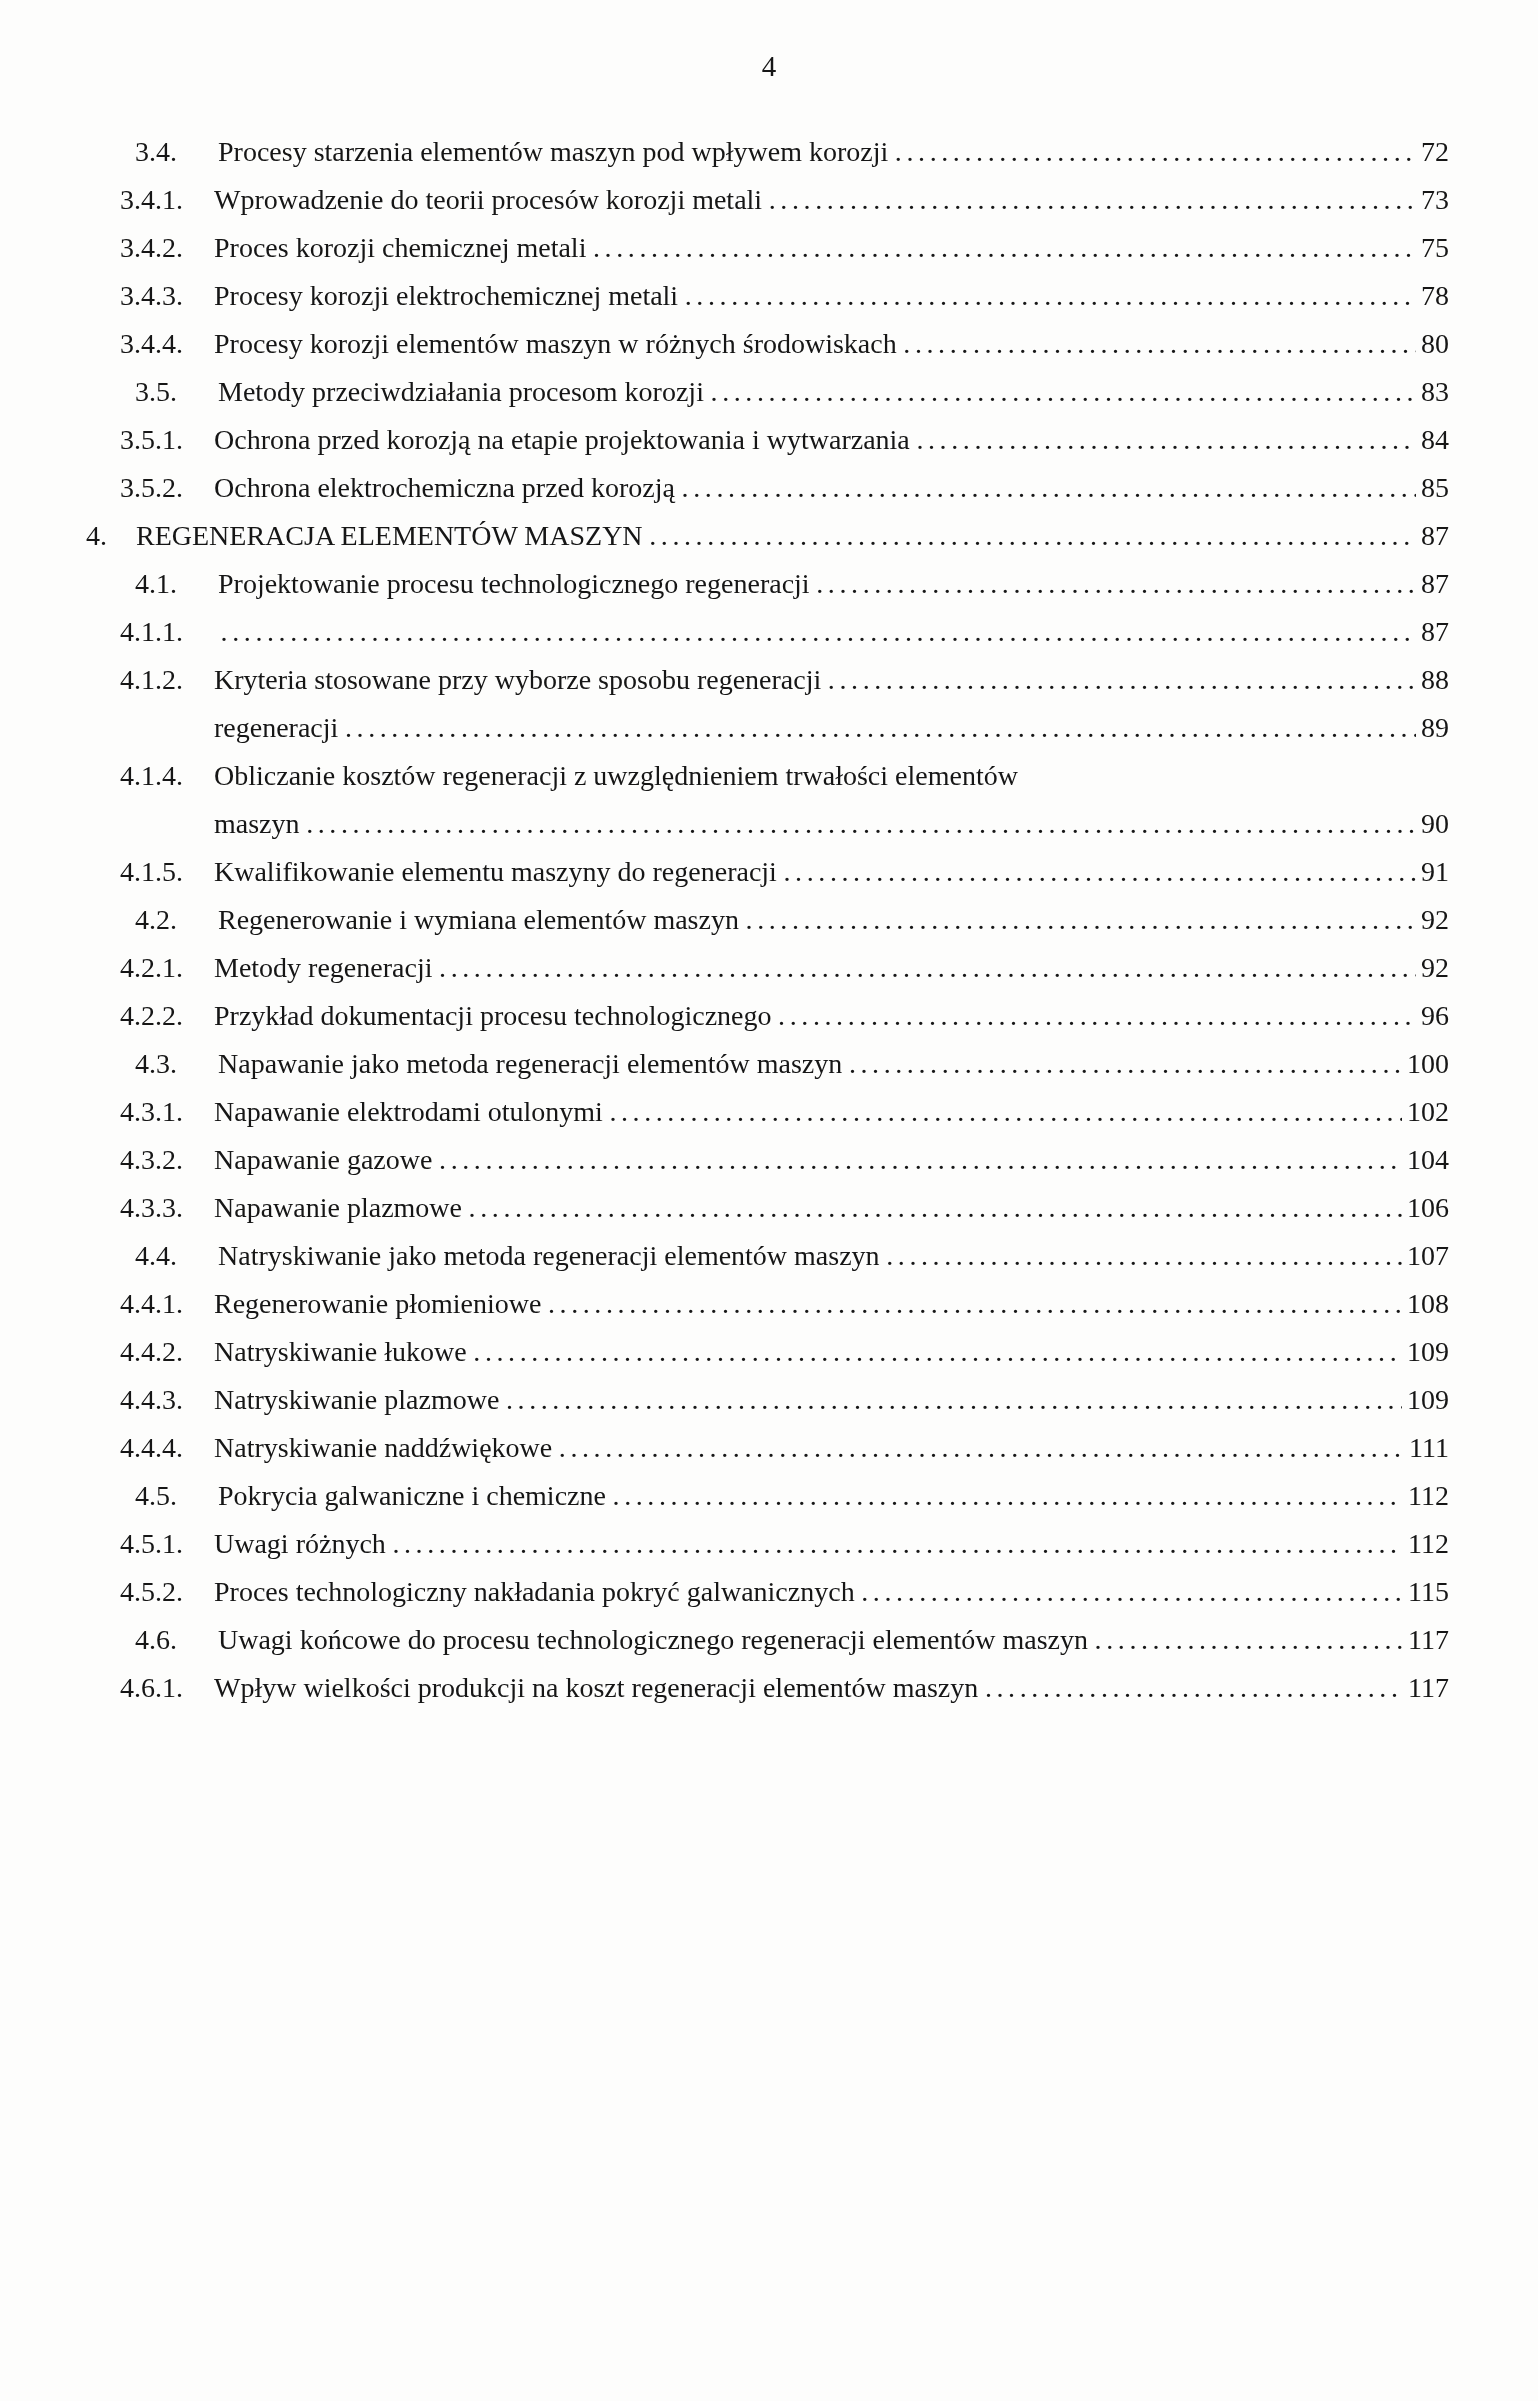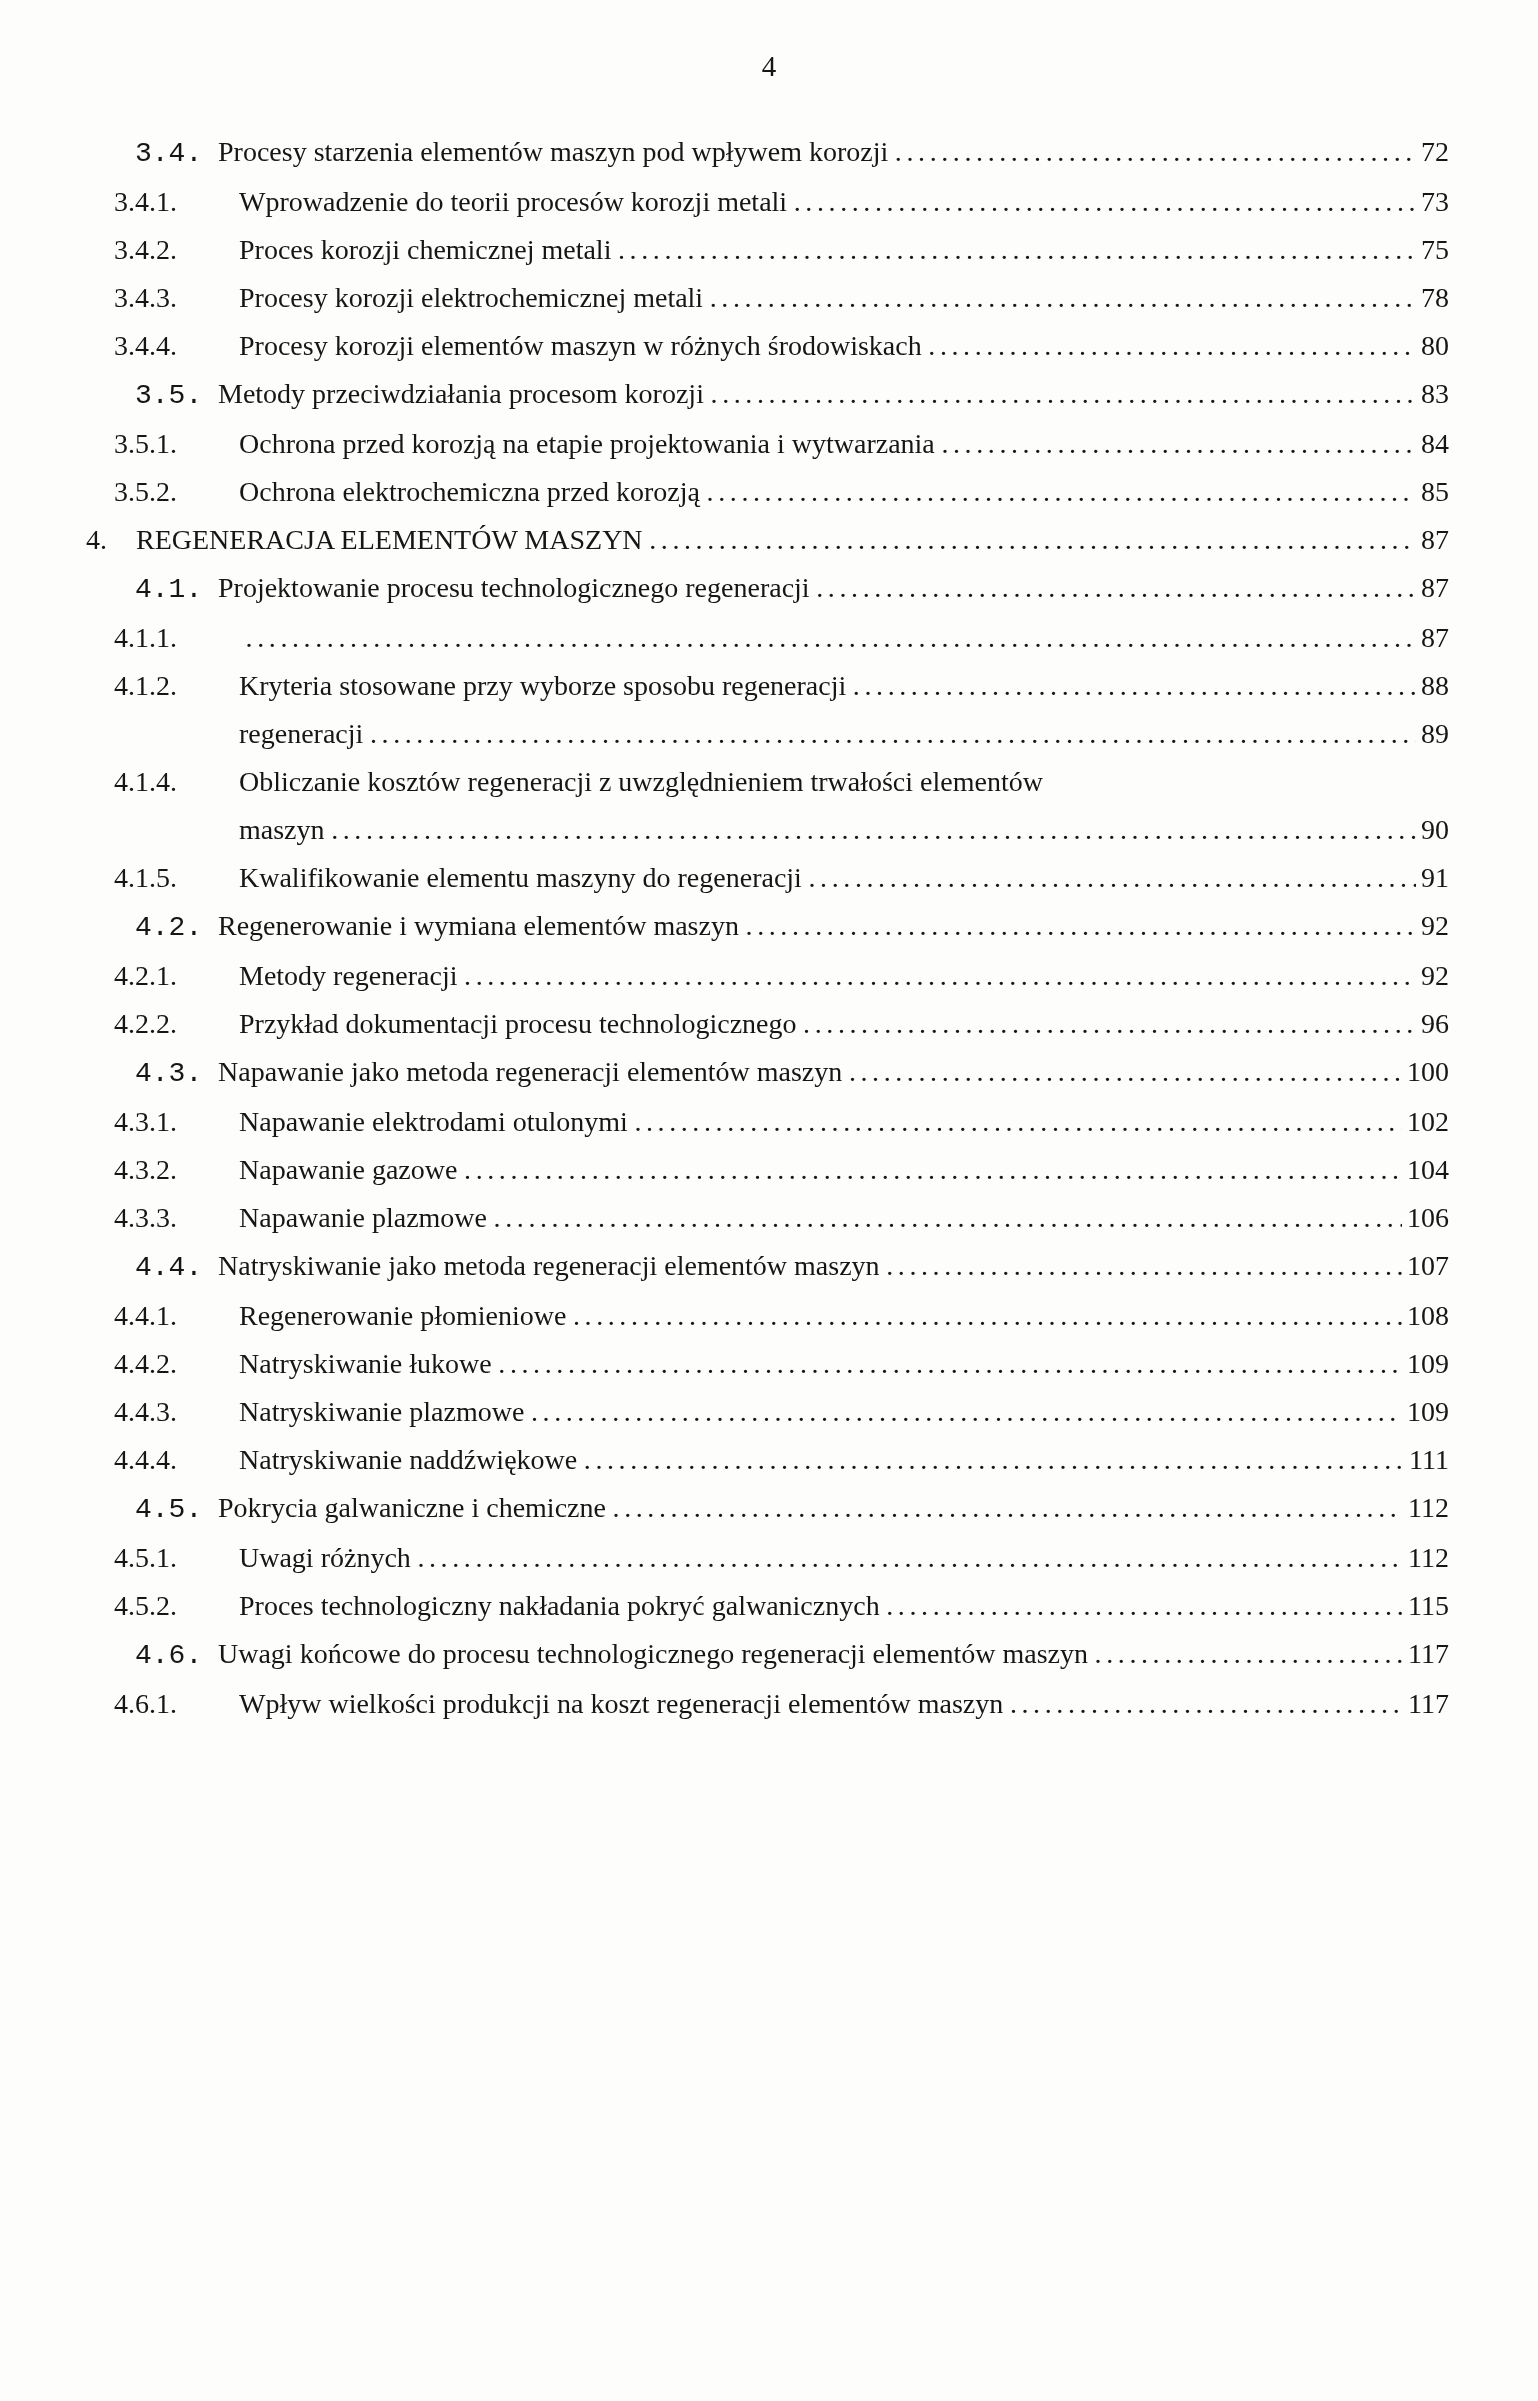--- a/index.html
+++ b/index.html
@@ -35,22 +35,22 @@
     align-items: baseline;
     font-size: 28px;
     line-height: 48px;
     white-space: nowrap;
   }
   .num   { flex: 0 0 auto; }
   .title { flex: 0 0 auto; }
   .lvl0 { padding-left: 86px; }
   .lvl0 .num { width: 50px; }
   .lvl1 { padding-left: 135px; }
-  .lvl1 .num { width: 83px; font-family: Liberation Mono, monospace; }
-  .lvl2 { padding-left: 114px; }
+  .lvl1 .num { width: 83px; }
+  .lvl2 { padding-left: 89px; text-align: center; }
   .lvl2 .num { width: 125px; }
   .leader {
     flex: 1 1 0;
     min-width: 0;
     overflow: hidden;
     white-space: nowrap;
     letter-spacing: 4.6px;
     margin-left: 6.6px;
     margin-right: 2.6px;
   }

